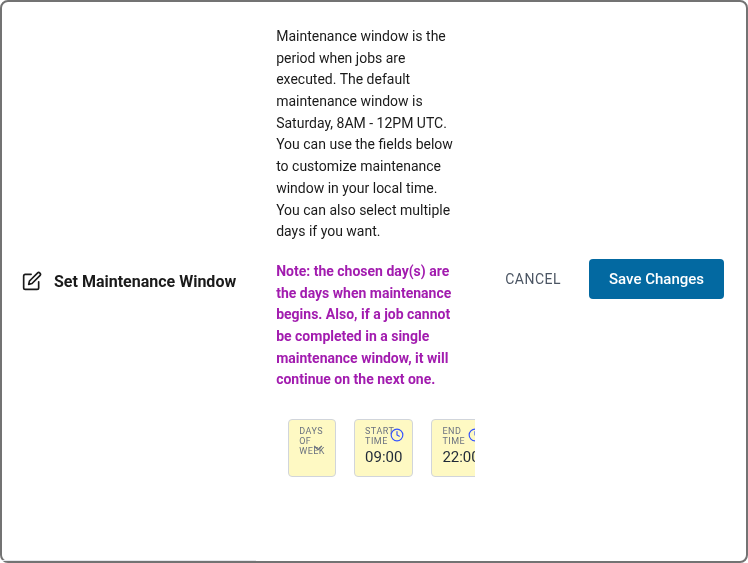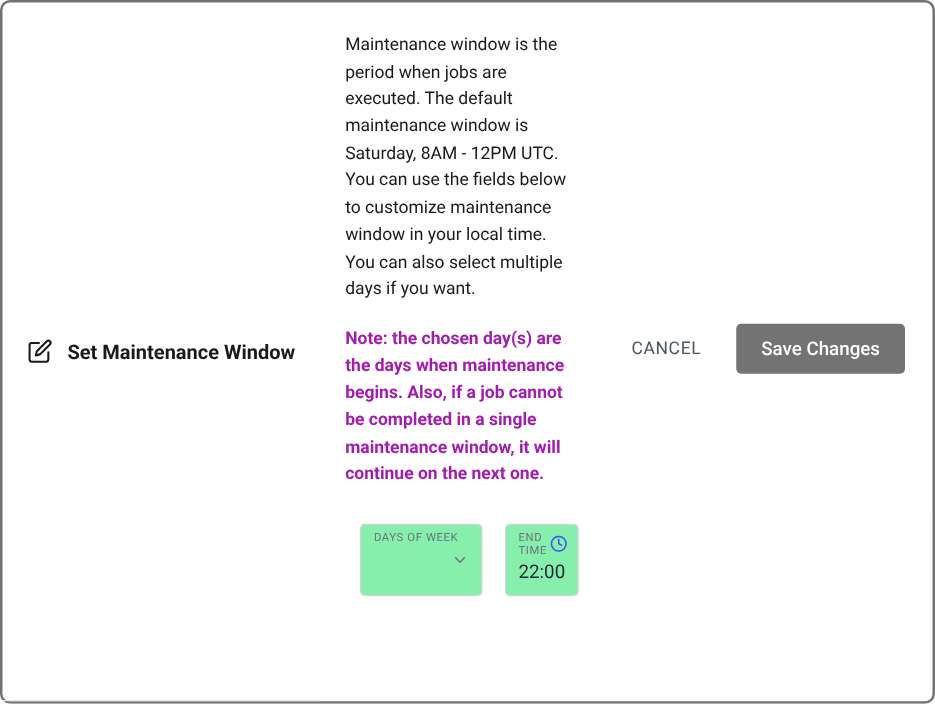--- a/index.html
+++ b/index.html
@@ -61,21 +61,21 @@
     }
     .fields {
       display: flex;
       gap: 18px;
       padding-left: 12px;
     }
     .field {
       position: relative;
       border: 1px solid #d1d5db;
       border-radius: 4px;
-      background: #86efac;
+      background: #fef9c3;
       padding: 6px 10px 8px 10px;
       display: flex;
       flex-direction: column;
     }
     .field-label {
       font-size: 9px;
       letter-spacing: 0.5px;
       color: #6b7280;
       text-transform: uppercase;
       margin-bottom: 2px;
@@ -121,21 +121,21 @@
       background: none;
       border: none;
       font-size: 14px;
       letter-spacing: 0.5px;
       color: #4b5563;
       cursor: pointer;
       padding: 10px 8px;
       font-family: inherit;
     }
     .btn-save {
-      background: #737373;
+      background: #0369a1;
       border: none;
       color: #fff;
       font-size: 15px;
       font-weight: 500;
       padding: 11px 20px;
       border-radius: 4px;
       cursor: pointer;
       font-family: inherit;
     }
     svg {
@@ -164,20 +164,30 @@
 
       <div class="field field-days">
         <span class="field-label">DAYS OF WEEK</span>
         <span class="chevron">
           <svg viewBox="0 0 24 24" fill="none" stroke="currentColor" stroke-width="2" stroke-linecap="round" stroke-linejoin="round">
             <polyline points="6 9 12 15 18 9"></polyline>
           </svg>
         </span>
       </div>
 
+      <div class="field field-time">
+        <span class="field-label">START TIME</span>
+        <span class="field-value">09:00</span>
+        <span class="clock">
+          <svg viewBox="0 0 24 24" fill="none" stroke="currentColor" stroke-width="2" stroke-linecap="round" stroke-linejoin="round">
+            <circle cx="12" cy="12" r="10"></circle>
+            <polyline points="12 6 12 12 16 14"></polyline>
+          </svg>
+        </span>
+      </div>
 
       <div class="field field-time">
         <span class="field-label">END TIME</span>
         <span class="field-value">22:00</span>
         <span class="clock">
           <svg viewBox="0 0 24 24" fill="none" stroke="currentColor" stroke-width="2" stroke-linecap="round" stroke-linejoin="round">
             <circle cx="12" cy="12" r="10"></circle>
             <polyline points="12 6 12 12 16 14"></polyline>
           </svg>
         </span>

